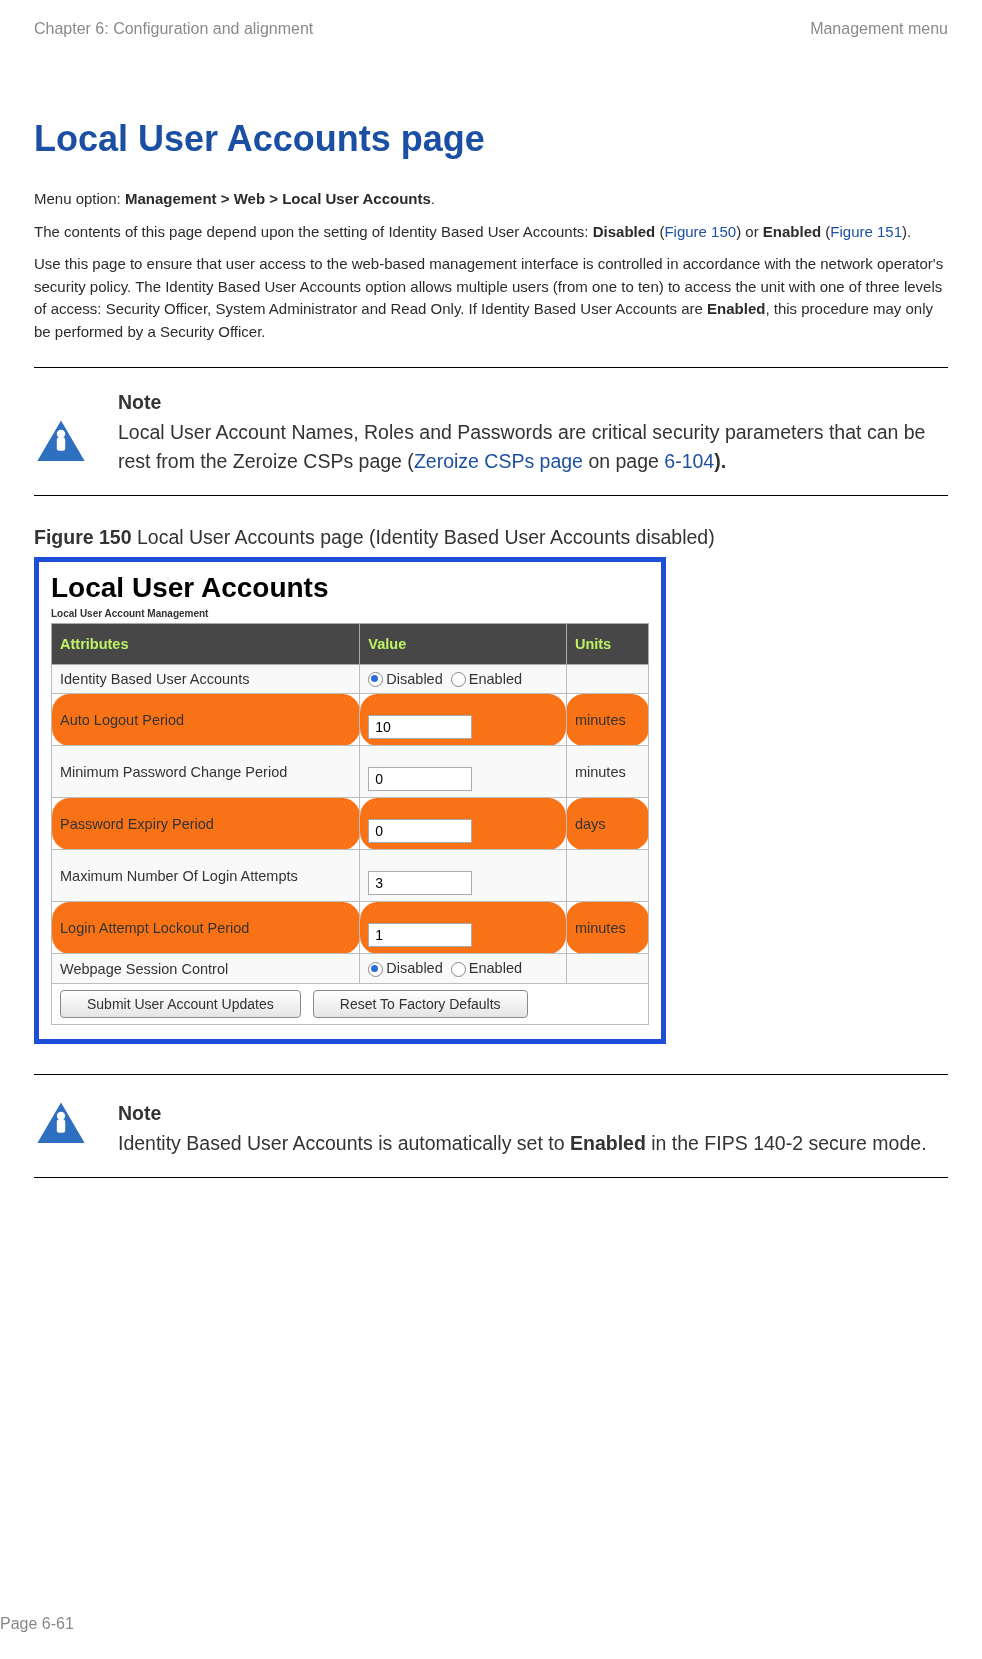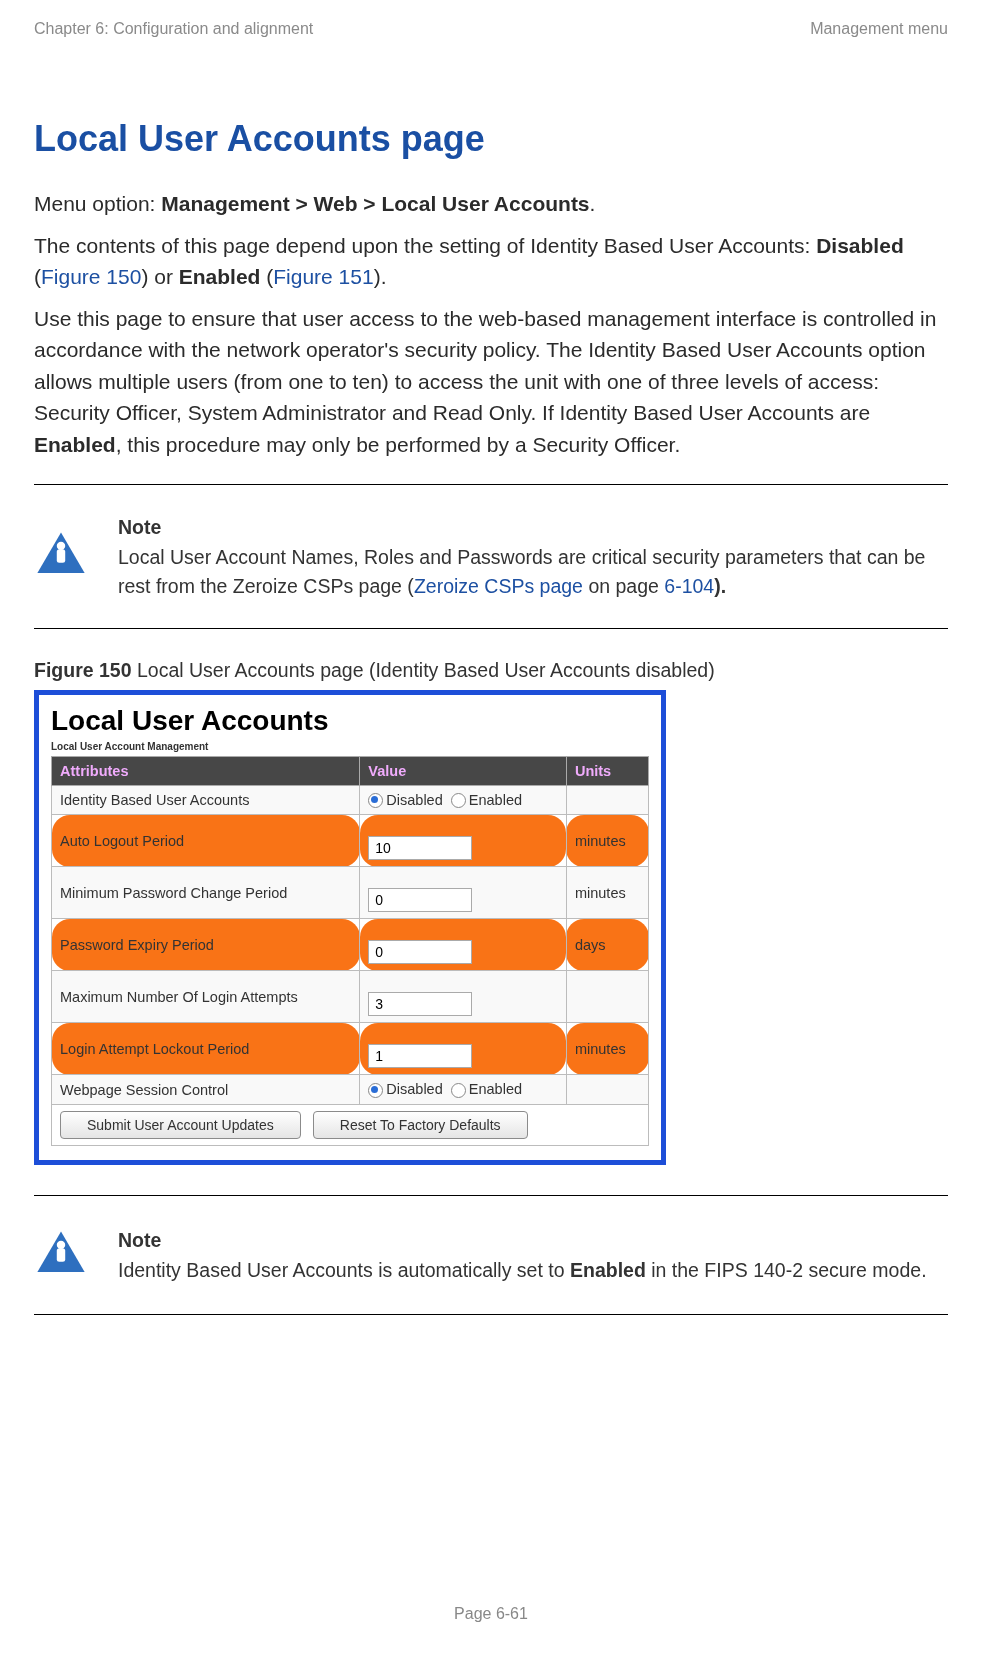--- a/index.html
+++ b/index.html
@@ -26,34 +26,34 @@
   }
   h1.title {
     color: #1a4fa3;
     font-size: 36px;
     font-weight: 700;
     margin: 0 0 28px 0;
     letter-spacing: 0;
     font-stretch: condensed;
   }
   .body-text {
-    font-size: 21px;
+    font-size: 15px;
     line-height: 1.5;
     color: #2b2b2b;
     margin: 0 0 10px 0;
   }
   .bold { font-weight: 700; }
   .link { color: #1d50a2; }
   .note-block {
     border-top: 1px solid #000;
     border-bottom: 1px solid #000;
     margin: 24px 0;
-    padding: 28px 0;
+    padding: 20px 0;
     display: flex;
-    align-items: center;
+    align-items: flex-end;
   }
   .note-icon {
     flex: 0 0 60px;
     margin-right: 24px;
     margin-top: 4px;
   }
   .note-icon svg { width: 54px; height: 54px; }
   .note-content { flex: 1; font-size: 19.5px; line-height: 1.45; }
   .note-content .note-heading { font-weight: 700; display:block; margin-bottom:2px; }
   .fig-caption { font-size: 19.5px; margin: 30px 0 8px 0; }
@@ -79,24 +79,24 @@
     font-weight: 700;
     margin-bottom: 4px;
   }
   table.embed-table {
     border-collapse: collapse;
     width: 100%;
     font-size: 14.5px;
   }
   table.embed-table th {
     background: #474747;
-    color: #f0abfc;
+    color: #bef264;
     font-weight: 700;
     text-align: left;
-    padding: 6px 8px;
+    padding: 12px 8px;
     border: 1px solid #aaa;
   }
   table.embed-table td {
     border: 1px solid #bcbcbc;
     padding: 6px 8px;
     vertical-align: middle;
   }
   table.embed-table tr.alt td { background: #f97316; border-radius: 18px; }
   table.embed-table tr.plain td { background: #f9f9f9; }
   .radio-pair { white-space: nowrap; }
@@ -117,21 +117,21 @@
   .fake-btn {
     display:inline-block;
     border:1px solid #8b8b8b;
     border-radius:4px;
     padding:5px 26px;
     font-size:14px;
     background: linear-gradient(#fff,#e5e5e5);
     margin-right:8px;
   }
   .footer {
-    position:absolute; bottom:36px; left:0; right:0; text-align:center;
+    position:absolute; bottom:26px; left:0; right:0; text-align:left;
     color:#888; font-size:16px;
   }
 </style>
 </head>
 <body>
 
 <div class="page">
   <div class="header-row">
     <span>Chapter 6:  Configuration and alignment</span>
     <span>Management menu</span>

